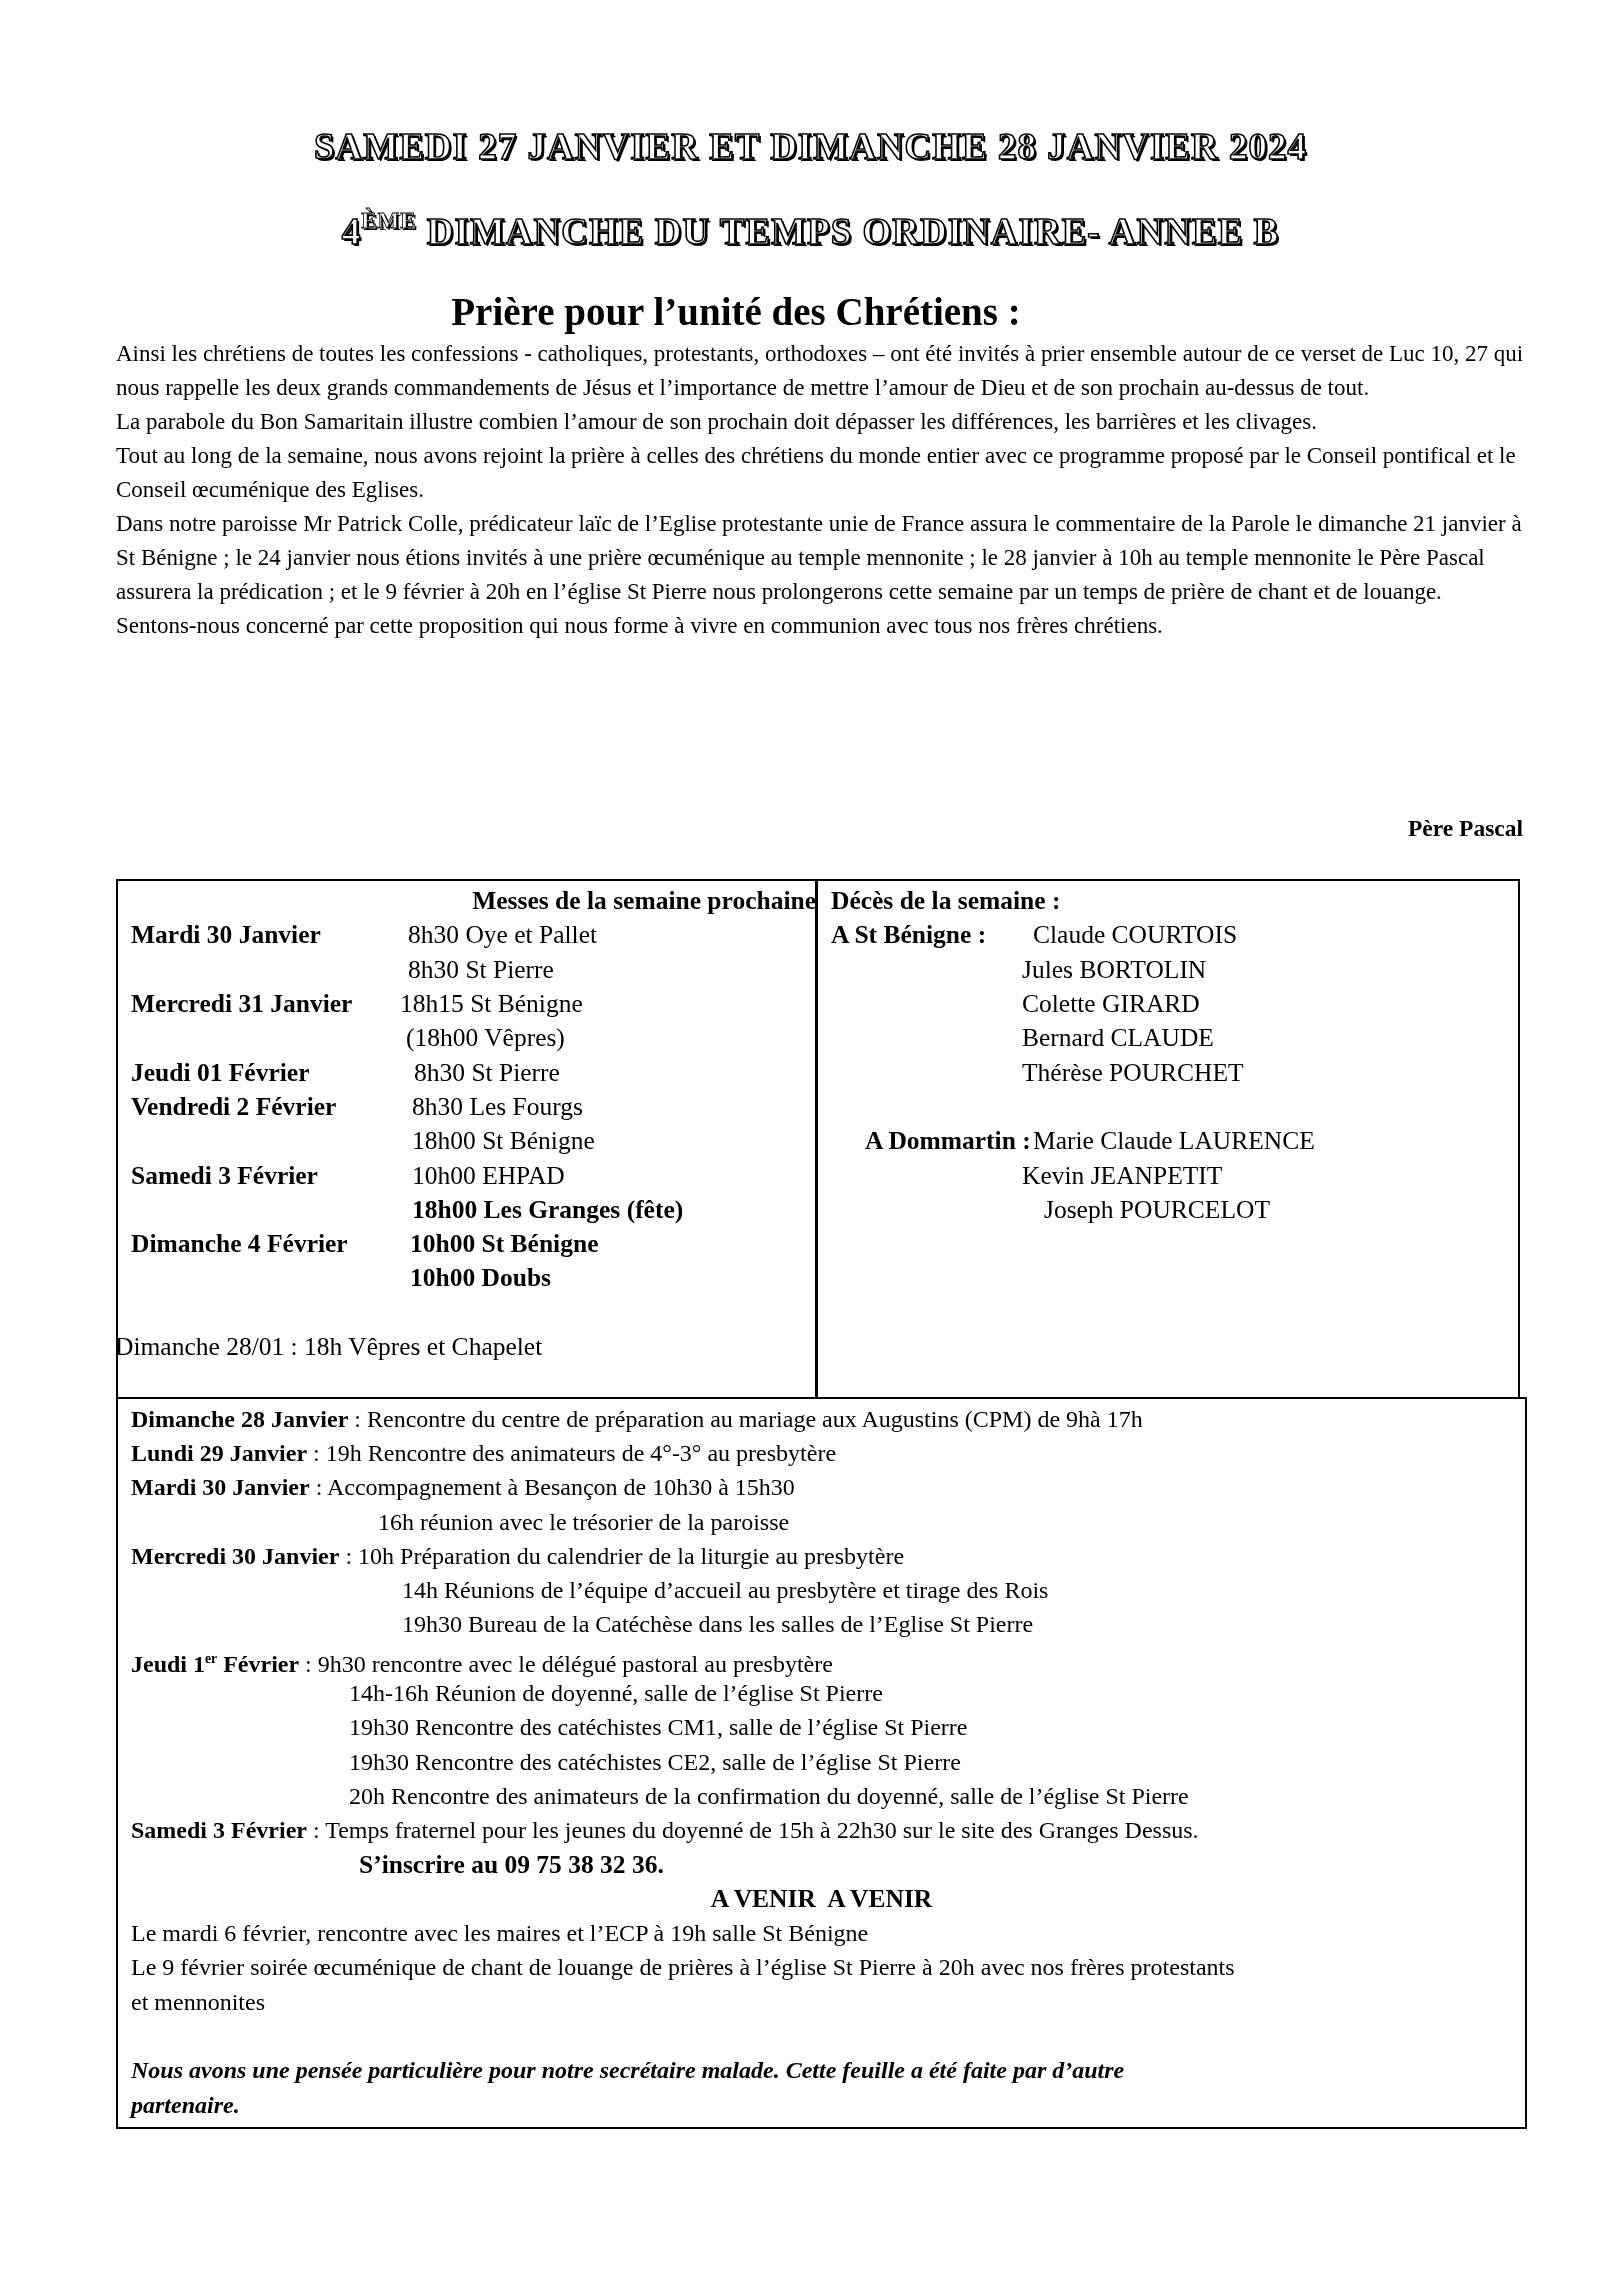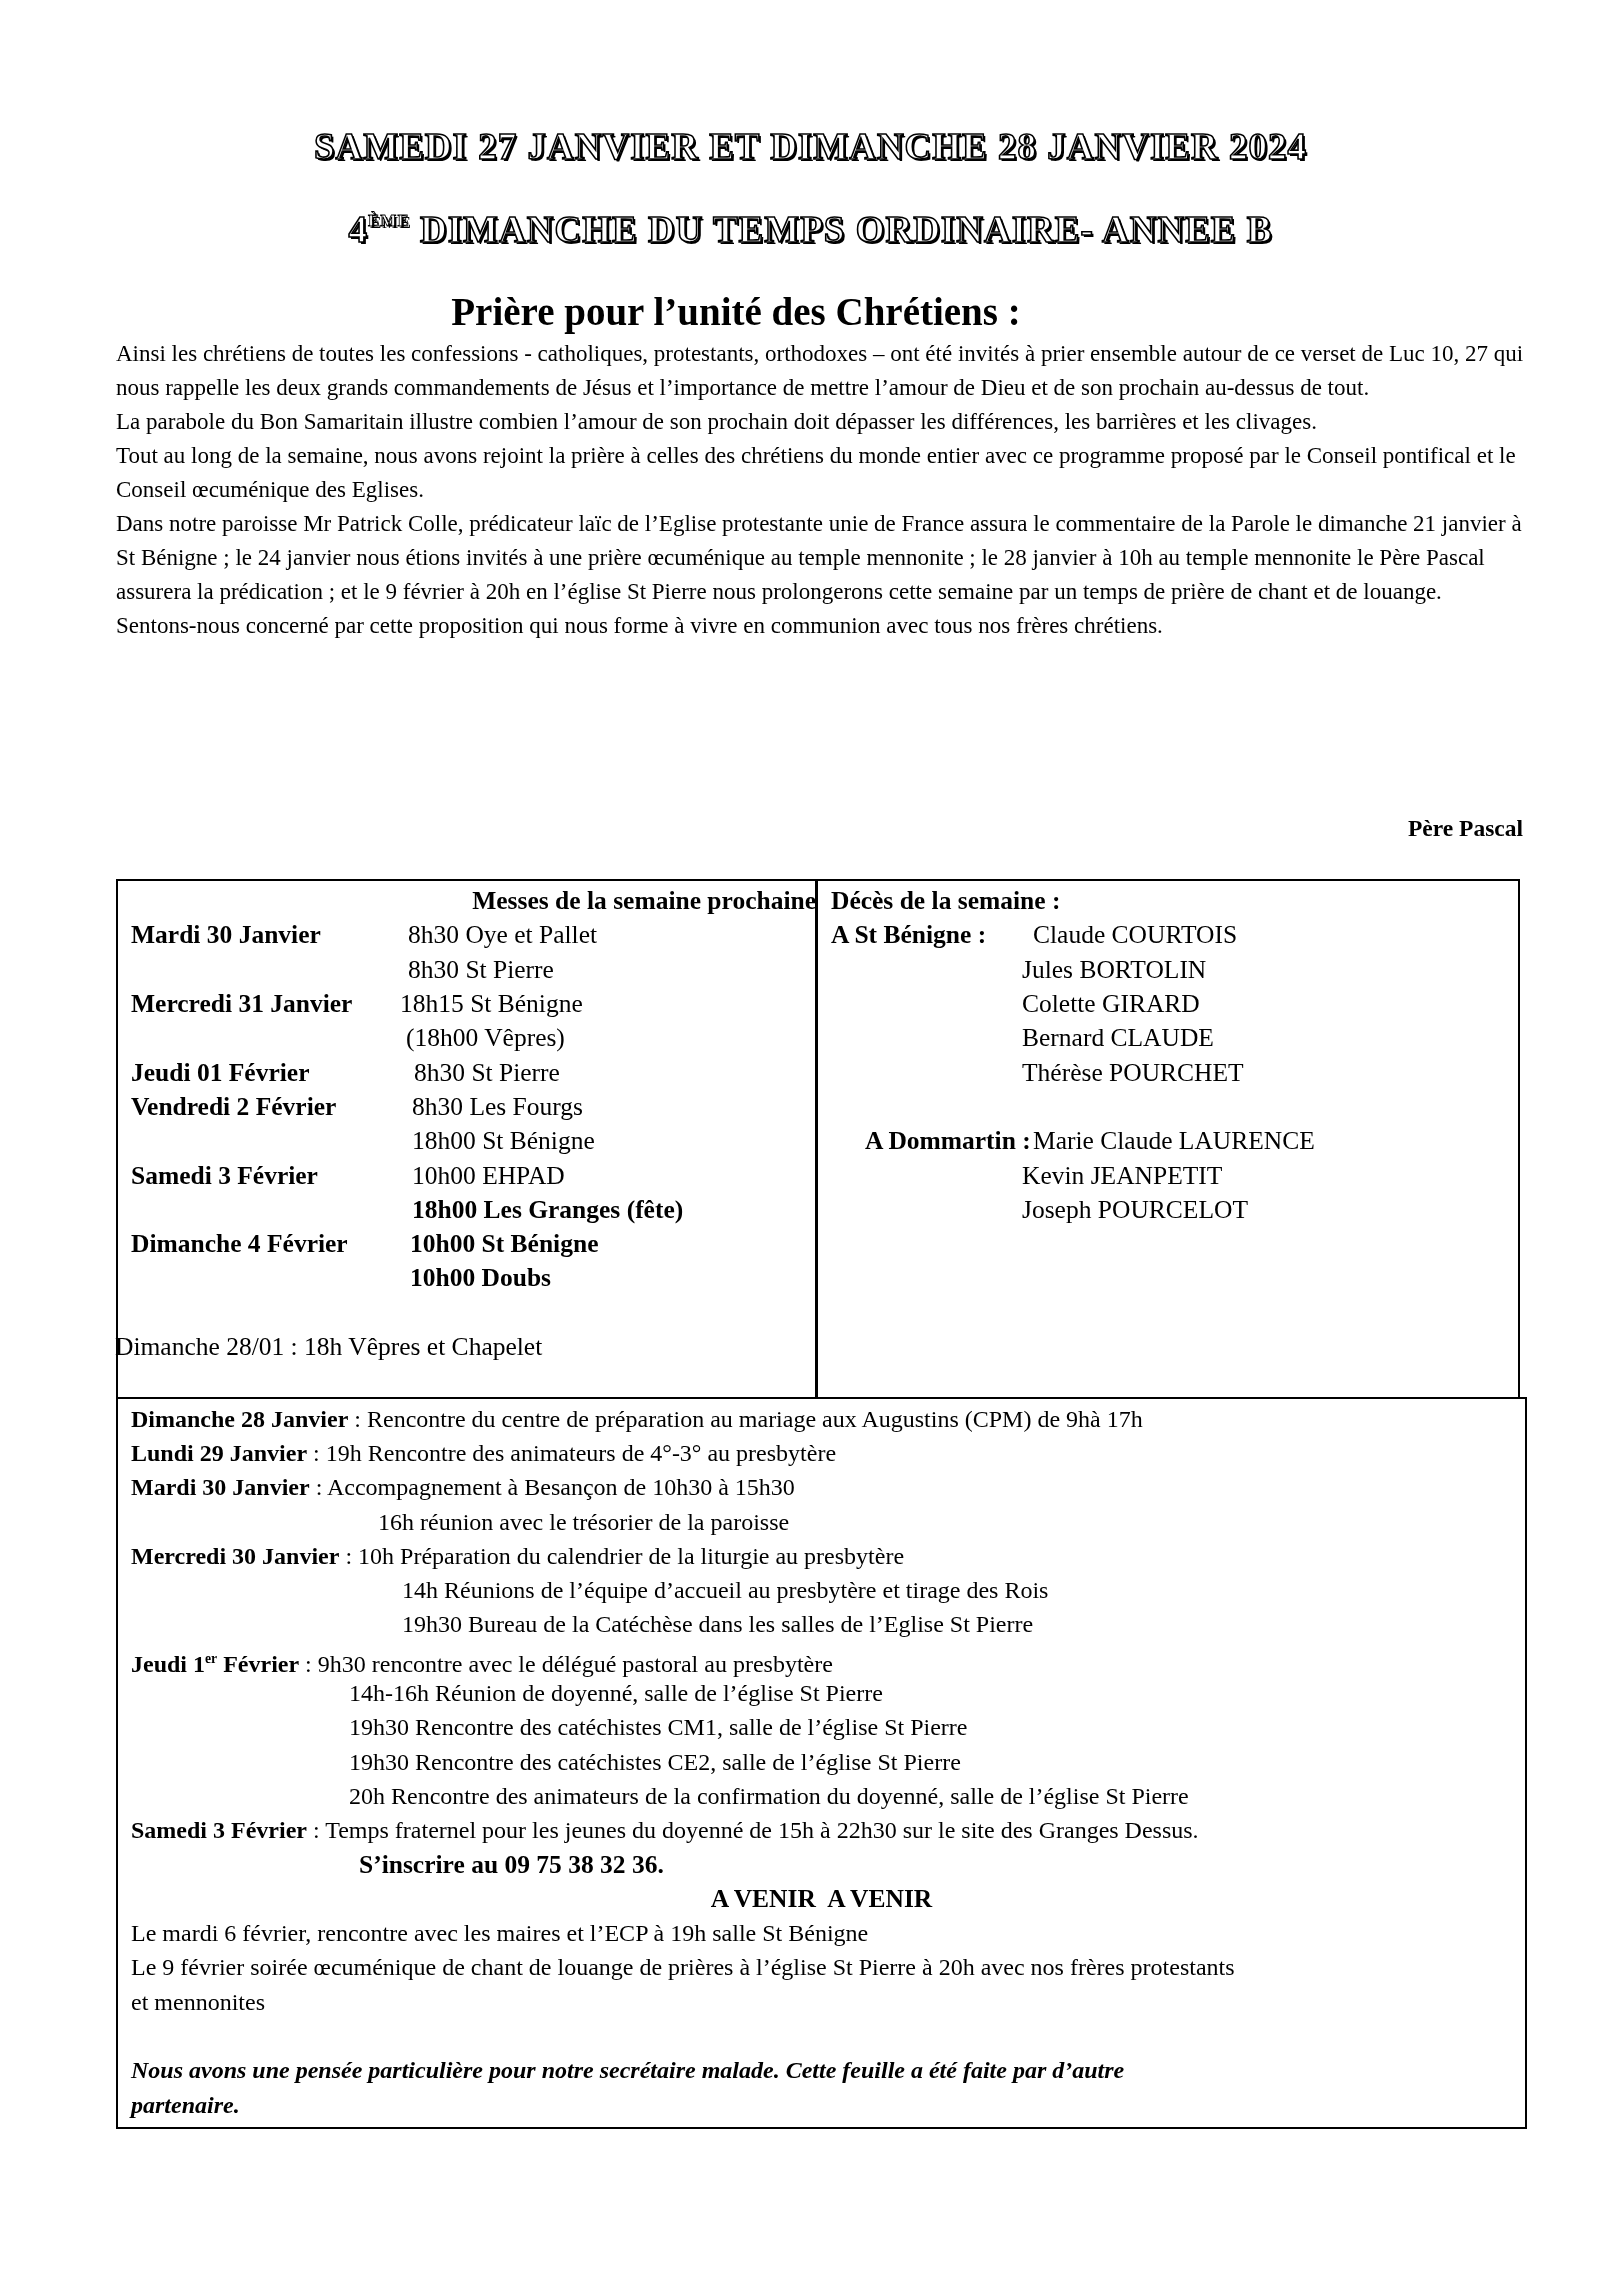--- a/index.html
+++ b/index.html
@@ -9,21 +9,21 @@
   }
   .abs { position: absolute; }
   .h-deco {
     left: 0; width: 1621px; text-align: center;
     font-family: "Liberation Serif", serif; font-weight: bold;
     font-size: 37px; letter-spacing: 1px; color: #fff;
     -webkit-text-stroke: 1.6px #000;
     text-shadow: 2px 2px 0 #000;
     font-variant: small-caps;
   }
-  .h-deco sup { font-size: 17px; vertical-align: 15.7px; -webkit-text-stroke: 0.8px #000; }
+  .h-deco sup { font-size: 23px; vertical-align: 15.7px; -webkit-text-stroke: 0.8px #000; }
   .h-title {
     left: 0; width: 1472px; text-align: center;
     font-weight: bold; font-size: 39px; line-height: 47px;
   }
   .body-text {
     left: 116px; width: 1411px; font-size: 23px; line-height: 34px;
   }
   .body-text p { margin: 0; }
   .sig { right: 98px; font-weight: bold; font-size: 23.5px; }
 
@@ -79,21 +79,21 @@
   <div class="line b" style="left:831px; top:884px;">Décès de la semaine :</div>
   <div class="line b" style="left:831px; top:918px;">A St Bénigne :</div>
   <div class="line" style="left:1022px; top:918px;margin-left:11px;">Claude COURTOIS</div>
   <div class="line" style="left:1022px; top:953px;">Jules BORTOLIN</div>
   <div class="line" style="left:1022px; top:987px;">Colette GIRARD</div>
   <div class="line" style="left:1022px; top:1021px;">Bernard CLAUDE</div>
   <div class="line" style="left:1022px; top:1056px;">Thérèse POURCHET</div>
   <div class="line b" style="left:865px; top:1124px;">A Dommartin :</div>
   <div class="line" style="left:1033px; top:1124px;">Marie Claude LAURENCE</div>
   <div class="line" style="left:1022px; top:1159px;">Kevin JEANPETIT</div>
-  <div class="line" style="left:1022px; top:1193px;font-family:Liberation Serif, serif;">Joseph POURCELOT</div>
+  <div class="line" style="left:1044px; top:1193px;font-family:Liberation Serif, serif;">Joseph POURCELOT</div>
 </div>
 
 <div class="abs box" style="left:116px; top:1397px; width:1411px; height:732px;"></div>
 <div>
   <div class="line sm" style="left:131px; top:1402px;"><span class="b">Dimanche 28 Janvier</span><span> : Rencontre du centre de préparation au mariage aux Augustins (CPM) de 9hà 17h</span></div>
   <div class="line sm" style="left:131px; top:1436px;"><span class="b">Lundi 29 Janvier</span><span> : 19h Rencontre des animateurs de 4°-3° au presbytère</span></div>
   <div class="line sm" style="left:131px; top:1470px;"><span class="b">Mardi 30 Janvier</span><span> : Accompagnement à Besançon de 10h30 à 15h30</span></div>
   <div class="line sm" style="left:378px; top:1505px;">16h réunion avec le trésorier de la paroisse</div>
   <div class="line sm" style="left:131px; top:1539px;"><span class="b">Mercredi 30 Janvier</span><span> : 10h Préparation du calendrier de la liturgie au presbytère</span></div>
   <div class="line sm" style="left:402px; top:1573px;">14h Réunions de l’équipe d’accueil au presbytère et tirage des Rois</div>

